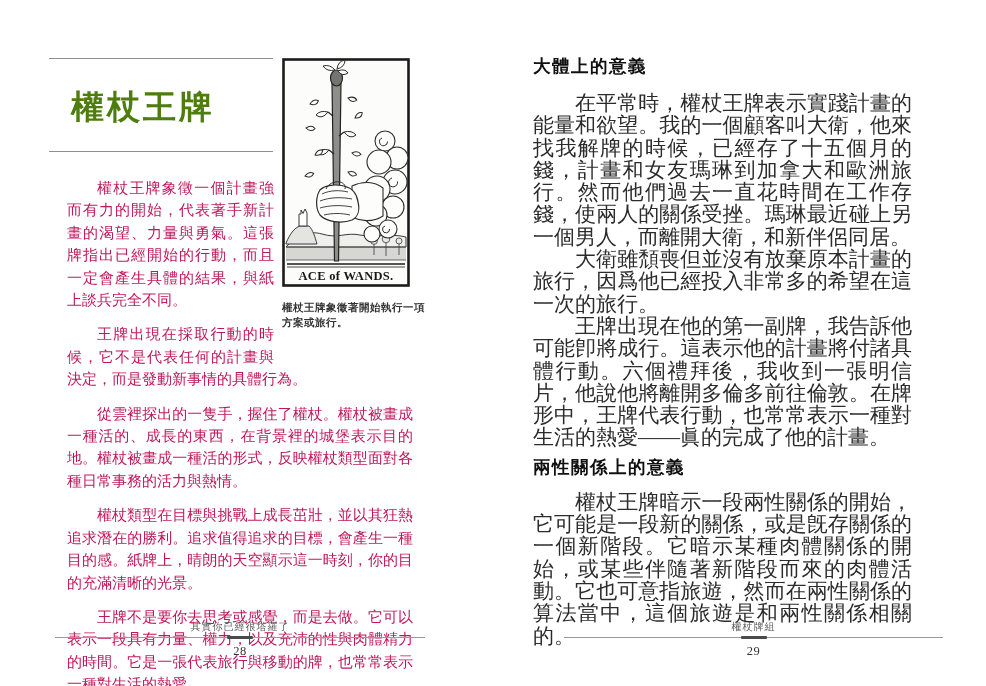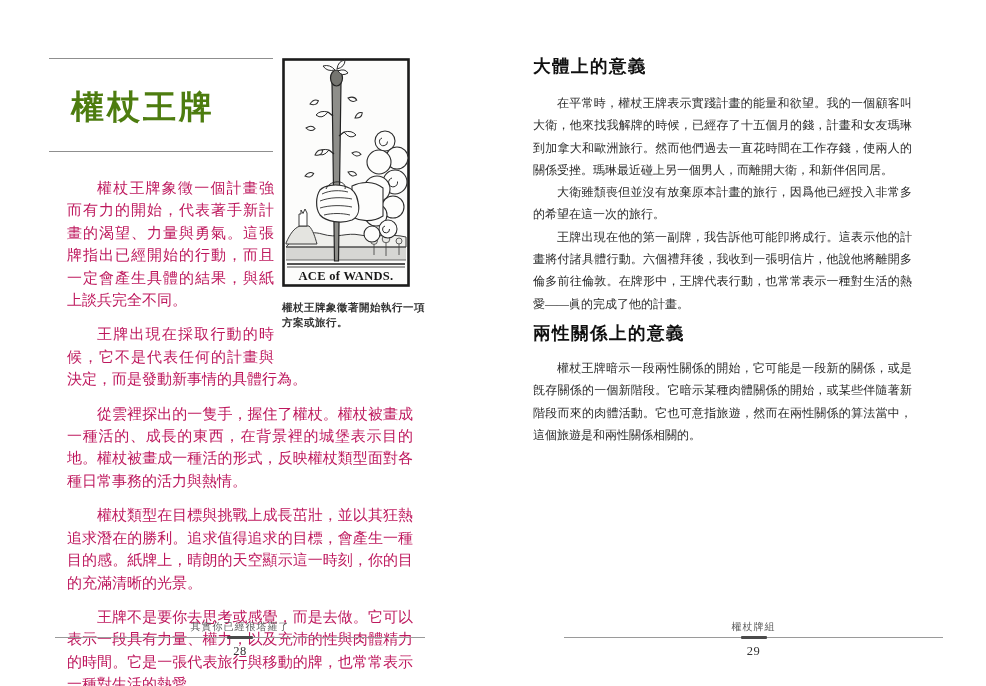--- a/index.html
+++ b/index.html
@@ -38,21 +38,21 @@
   
   .right-page{position:absolute;left:524px;top:55px;width:379px;margin-left:9px;}
   .right-page h2{
     margin:0 0 15px 0;
     font-family:"Liberation Sans", sans-serif;
     font-size:17.5px;line-height:22px;font-weight:bold;
     letter-spacing:1.5px;color:#101010;
   }
   .right-page h2.second{margin-top:7px;margin-bottom:13px;}
   .right-page p{
-    margin:0;font-size:12px;line-height:22.3px;
+    margin:0;font-size:21px;line-height:22.3px;
     text-align:justify;text-indent:2em;color:#2b2b2b;
   }
 
   
   .page-footer{position:absolute;top:620px;text-align:center;}
   .page-footer.left{left:55px;width:370px;}
   .page-footer.right{left:564px;width:379px;}
   .running-title{
     font-size:10px;line-height:14px;color:#5a5a5a;letter-spacing:1px;
     font-family:"Liberation Serif", serif;

